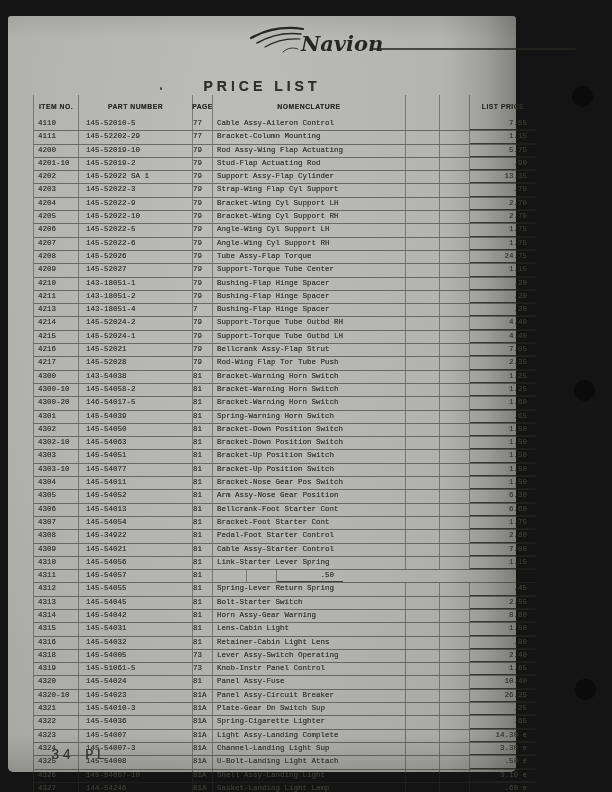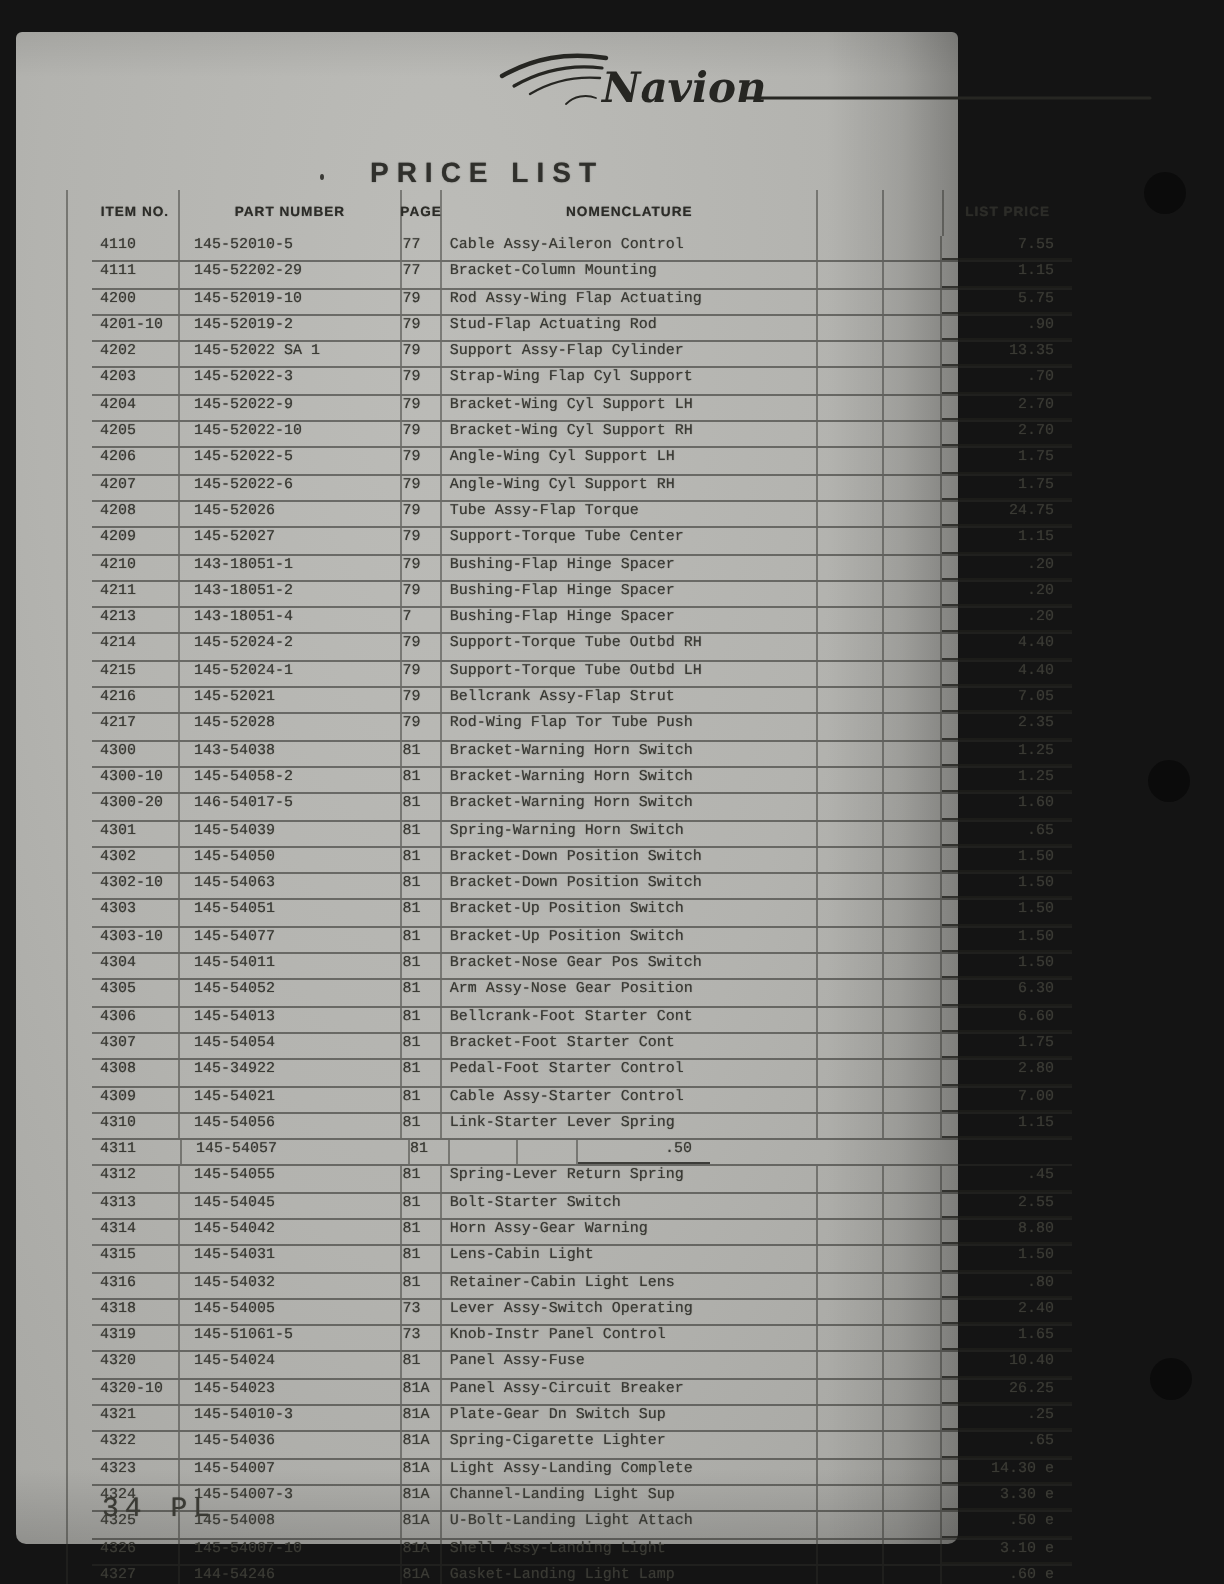--- a/index.html
+++ b/index.html
@@ -4,21 +4,21 @@
 <style>
   html,body{margin:0;padding:0;}
   body{
     width:612px;height:792px;
     background:#141414;
     font-family:"Liberation Sans",sans-serif;
     position:relative;overflow:hidden;
   }
   .scan{position:absolute;inset:0;}
   .paper{
-    position:absolute;left:8px;top:16px;width:471px;height:756px;
+    position:absolute;left:8px;top:16px;width:508px;height:756px;
     border-radius:3px 3px 5px 5px;
     background:
       linear-gradient(to right, rgba(0,0,0,0) 86%, rgba(0,0,0,0.10) 94%, rgba(0,0,0,0.26) 100%),
       linear-gradient(to top, rgba(0,0,0,0.14) 0%, rgba(0,0,0,0) 5%),
       linear-gradient(to bottom, rgba(0,0,0,0.08) 0%, rgba(0,0,0,0) 3%),
       radial-gradient(ellipse at 45% 18%, #bcbcb8 0%, #b3b3af 55%, #a5a5a1 100%);
   }
   .logo{position:absolute;left:237px;top:8px;width:345px;height:34px;}
   .logo svg{display:block;}
   .logo text{
@@ -32,21 +32,21 @@
     font-size:14px;font-weight:bold;letter-spacing:4px;
     color:#30302c;
     text-shadow:0 0 0.6px rgba(48,48,44,0.7);
   }
   .speck{position:absolute;background:#3a3a36;border-radius:50%;}
   .speck1{left:152px;top:71px;width:2px;height:3px;}
   .price-table{
     position:absolute;left:25px;top:79px;width:502px;
     border-left:1px solid rgba(45,45,40,0.45);
   }
-  .trow{display:flex;height:12.3px;align-items:flex-end;margin-left:12px;}
+  .trow{display:flex;height:12.3px;align-items:flex-end;}
   .trow{border-bottom:1px solid rgba(42,42,38,0.55);}
   .trow-header{height:23px;border-bottom:none;align-items:center;}
   .tcell{
     box-sizing:border-box;height:100%;
     border-right:1px solid rgba(45,45,40,0.45);
     font-family:"Liberation Mono",monospace;
     font-size:7.5px;line-height:11.5px;
     color:#3a3a34;
     text-shadow:0 0 0.5px rgba(58,58,52,0.75);
     white-space:nowrap;overflow:visible;

